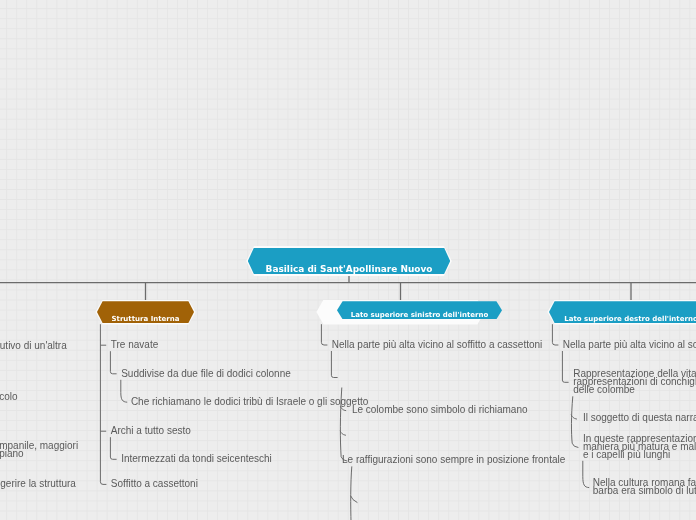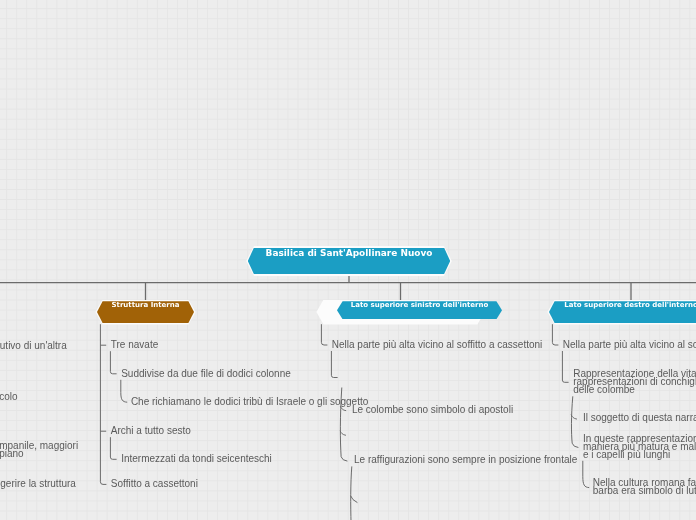--- a/index.html
+++ b/index.html
@@ -21,21 +21,21 @@
   #wires{position:absolute;left:0;top:0;width:696px;height:520px;}
   #layer{position:absolute;left:0;top:0;width:696px;height:520px;}
   .mnode{
     position:absolute;
     color:#ffffff;
     font-family:"DejaVu Sans", sans-serif;
     font-weight:bold;
     font-size:7.0px;
     letter-spacing:0px;
     white-space:nowrap;
-    display:flex;align-items:flex-start;justify-content:center;
+    display:flex;align-items:flex-end;justify-content:center;
     box-sizing:border-box;
   }
   .mnode.root{font-size:8.95px;letter-spacing:0px;}
   .mhalo{
     position:absolute;
     background:#fcfcfc;
     box-sizing:border-box;
   }
   .mlabel{
     position:absolute;
@@ -87,22 +87,22 @@
     <div class="mlabel" style="left: 121.2px; top: 369.8px; color: rgb(90, 90, 90);">Suddivise da due file di dodici colonne</div>
     <div class="mlabel" style="left: 130.9px; top: 397.8px; color: rgb(90, 90, 90);">Che richiamano le dodici tribù di Israele o gli soggetto</div>
     <div class="mlabel" style="left: 110.8px; top: 427.2px; color: rgb(90, 90, 90);">Archi a tutto sesto</div>
     <div class="mlabel" style="left: 121.2px; top: 455.3px; color: rgb(90, 90, 90);">Intermezzati da tondi seicenteschi</div>
     <div class="mlabel" style="left: 110.8px; top: 480.4px; color: rgb(90, 90, 90);">Soffitto a cassettoni</div>
     <div class="mhalo" style="left: 316.4px; top: 299.6px; width: 168.2px; height: 25px; clip-path: polygon(7.2px 0px, 161px 0px, 168.2px 50%, 161px 100%, 7.2px 100%, 0px 50%);"></div>
     <div class="mnode" style="left: 337px; top: 301.2px; width: 165px; height: 18px; background: rgb(27, 158, 196); clip-path: polygon(5.6px 0px, 159.4px 0px, 165px 50%, 159.4px 100%, 5.6px 100%, 0px 50%);">
       <span>Lato superiore sinistro dell'interno</span>
     </div>
     <div class="mlabel" style="left: 331.8px; top: 341px; color: rgb(90, 90, 90);">Nella parte più alta vicino al soffitto a cassettoni</div>
-    <div class="mlabel" style="left: 351.9px; top: 405.8px; color: rgb(90, 90, 90);">Le colombe sono simbolo di apostoli</div>
-    <div class="mlabel" style="left: 354px; top: 456.4px; color: rgb(90, 90, 90);">Le raffigurazioni sono sempre in posizione frontale</div>
+    <div class="mlabel" style="left: 351.9px; top: 405.8px; color: rgb(90, 90, 90);">Le colombe sono simbolo di richiamano</div>
+    <div class="mlabel" style="left: 342px; top: 456.4px; color: rgb(90, 90, 90);">Le raffigurazioni sono sempre in posizione frontale</div>
     <div class="mhalo" style="left: 547.4px; top: 299.6px; width: 167.2px; height: 25px; clip-path: polygon(7.2px 0px, 160px 0px, 167.2px 50%, 160px 100%, 7.2px 100%, 0px 50%);"></div>
     <div class="mnode" style="left: 549px; top: 301.2px; width: 164px; height: 21.8px; background: rgb(27, 158, 196); clip-path: polygon(5.6px 0px, 158.4px 0px, 164px 50%, 158.4px 100%, 5.6px 100%, 0px 50%);">
       <span>Lato superiore destro dell'interno</span>
     </div>
     <div class="mlabel" style="left: 562.8px; top: 341px; color: rgb(90, 90, 90);">Nella parte più alta vicino al soffitto a cassettoni</div>
     <div class="mlabel" style="left: 573.2px; top: 370.3px; color: rgb(90, 90, 90);">Rappresentazione della vita di Cristo intervallata da
 rappresentazioni di conchiglie su cui si poggiano
 delle colombe</div>
     <div class="mlabel" style="left: 582.9px; top: 414.2px; color: rgb(90, 90, 90);">Il soggetto di questa narrazione visiva è Cristo</div>
     <div class="mlabel" style="left: 582.9px; top: 434.8px; color: rgb(90, 90, 90);">In queste rappresentazioni Cristo è raffigurato in

